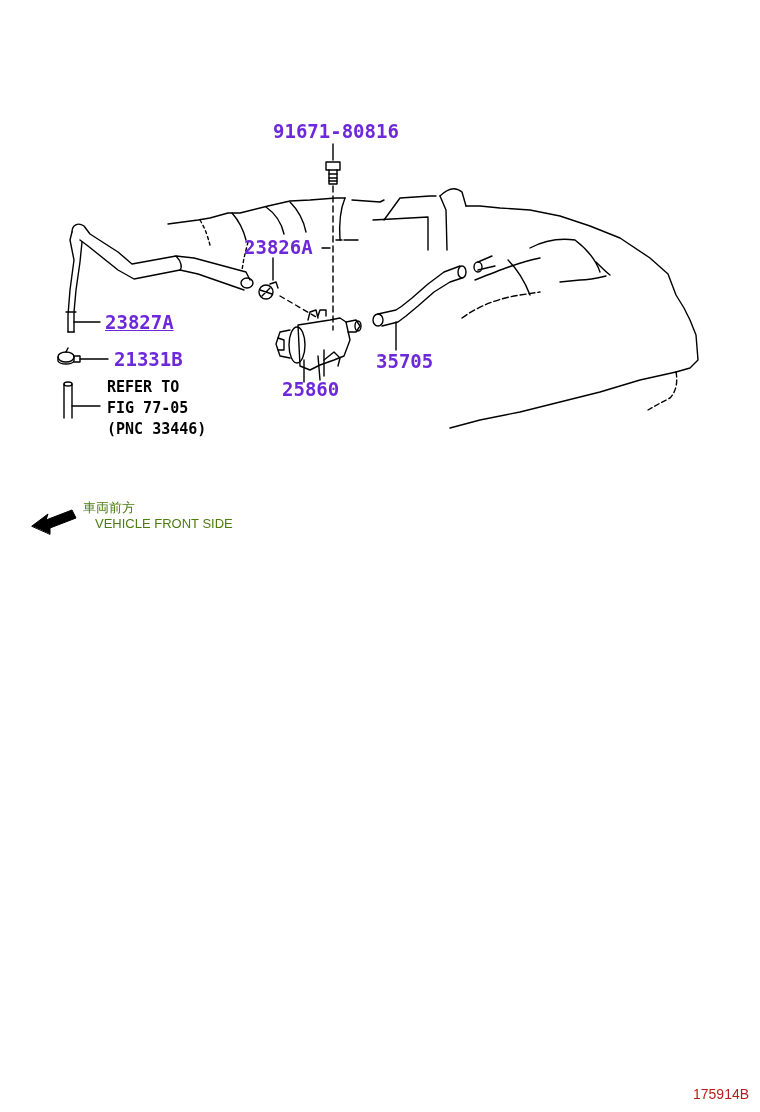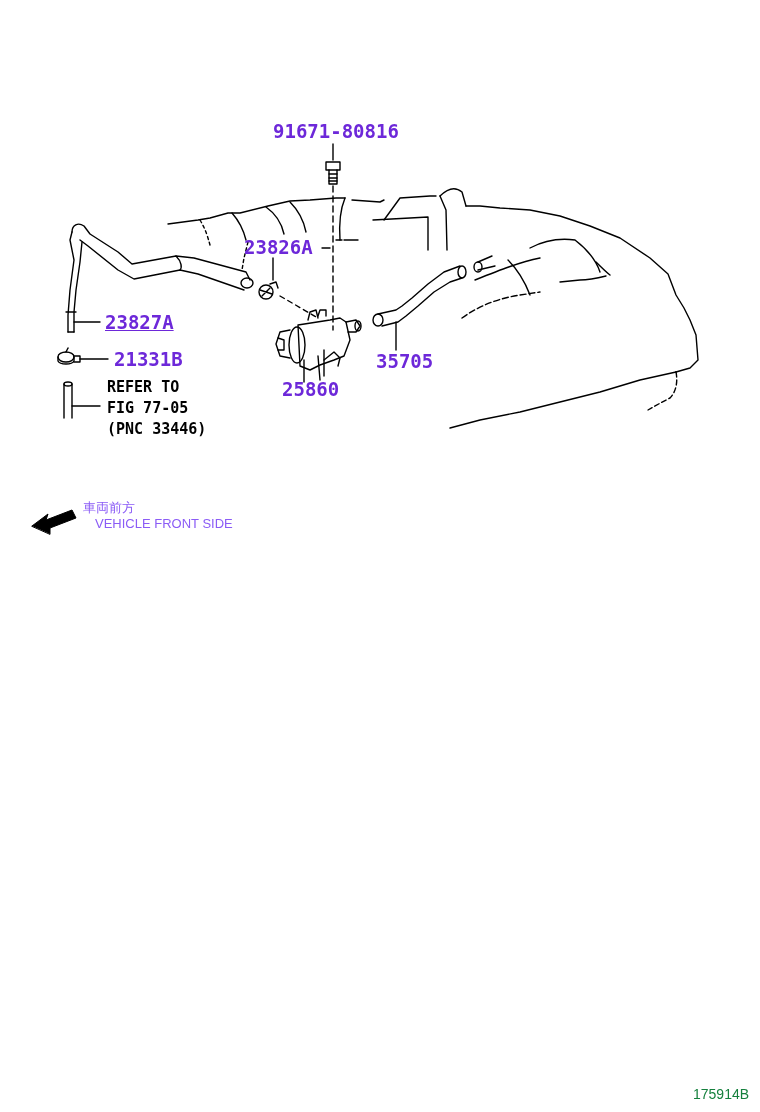--- a/index.html
+++ b/index.html
@@ -20,29 +20,29 @@
     font-family: "DejaVu Sans Mono", monospace;
     font-weight: bold;
     color: #000;
     font-size: 15px;
     line-height: 20px;
     white-space: nowrap;
   }
   .front {
     position: absolute;
     font-family: "Liberation Sans", sans-serif;
-    color: #8b5cf6;
+    color: #4d7c0f;
     font-size: 13px;
     line-height: 16px;
     white-space: nowrap;
   }
   .figno {
     position: absolute;
     font-family: "Liberation Sans", sans-serif;
-    color: #15803d;
+    color: #b91c1c;
     font-size: 14px;
     white-space: nowrap;
   }
 </style>
 </head>
 <body>
 
 <div class="canvas">
   <svg width="760" height="1112" viewBox="0 0 760 1112" style="position:absolute;left:0;top:0;" fill="none" stroke="#000" stroke-width="1.4" stroke-linecap="round" stroke-linejoin="round">
 

